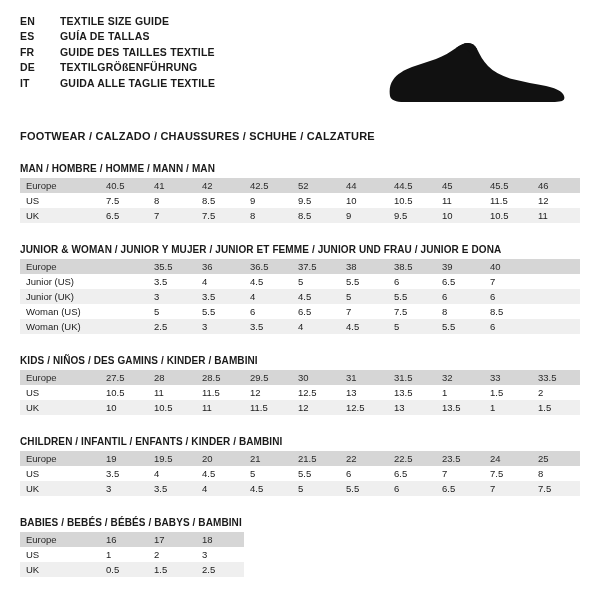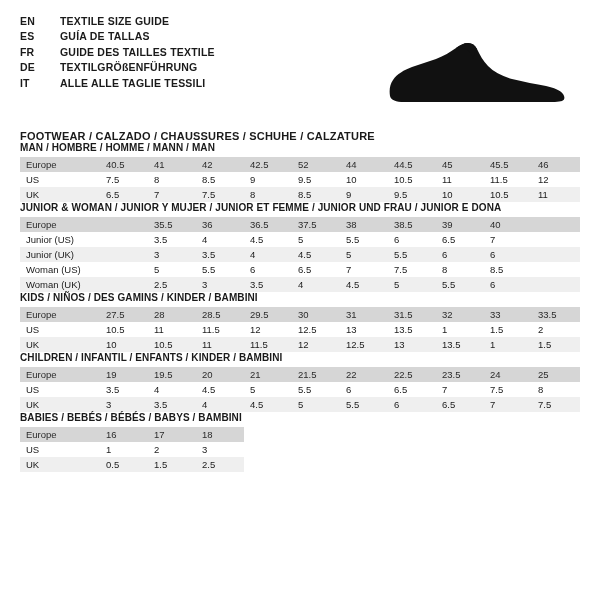--- a/index.html
+++ b/index.html
@@ -57,20 +57,21 @@
   }
 
   .section-title {
     font-size: 11px;
     font-weight: bold;
     letter-spacing: .2px;
     margin-top: 24px;
   }
 
   .group {
+    margin-top: 21px;
   }
   .group-title {
     font-size: 10px;
     font-weight: bold;
     letter-spacing: .1px;
     margin-bottom: 4px;
   }
 
   table.size {
     border-collapse: collapse;
@@ -116,21 +117,21 @@
         <tr>
           <td class="lang-code">FR</td>
           <td class="lang-title">GUIDE DES TAILLES TEXTILE</td>
         </tr>
         <tr>
           <td class="lang-code">DE</td>
           <td class="lang-title">TEXTILGRÖßENFÜHRUNG</td>
         </tr>
         <tr>
           <td class="lang-code">IT</td>
-          <td class="lang-title">ALLE ALLE TAGLIE TESSILI</td>
+          <td class="lang-title">GUIDA ALLE TAGLIE TEXTILE</td>
         </tr>
       </tbody>
     </table>
 
     <svg class="shoe" viewBox="0 0 184 66">
       <path fill="#111111" d="M6 58 C5 52 6 46 9 42 C13 36 20 32 28 29 C36 26 44 24 52 21 C60 18 66 14 72 10 C76 7 80 5 84 5 C88 5 91 7 93 11 C96 17 99 23 104 28 C110 34 118 38 128 41 C140 44 152 46 162 48 C170 50 176 52 179 56 C181 59 181 62 178 63 C175 64 168 64 160 64 L20 64 C12 64 7 62 6 58 Z"></path>
       <path fill="#111111" d="M84 5 C80 5 76 7 72 10 C72 10 78 9 82 11 C86 13 88 17 89 21 C90 17 91 13 93 11 C91 7 88 5 84 5 Z"></path>
     </svg>
   </div>
 

